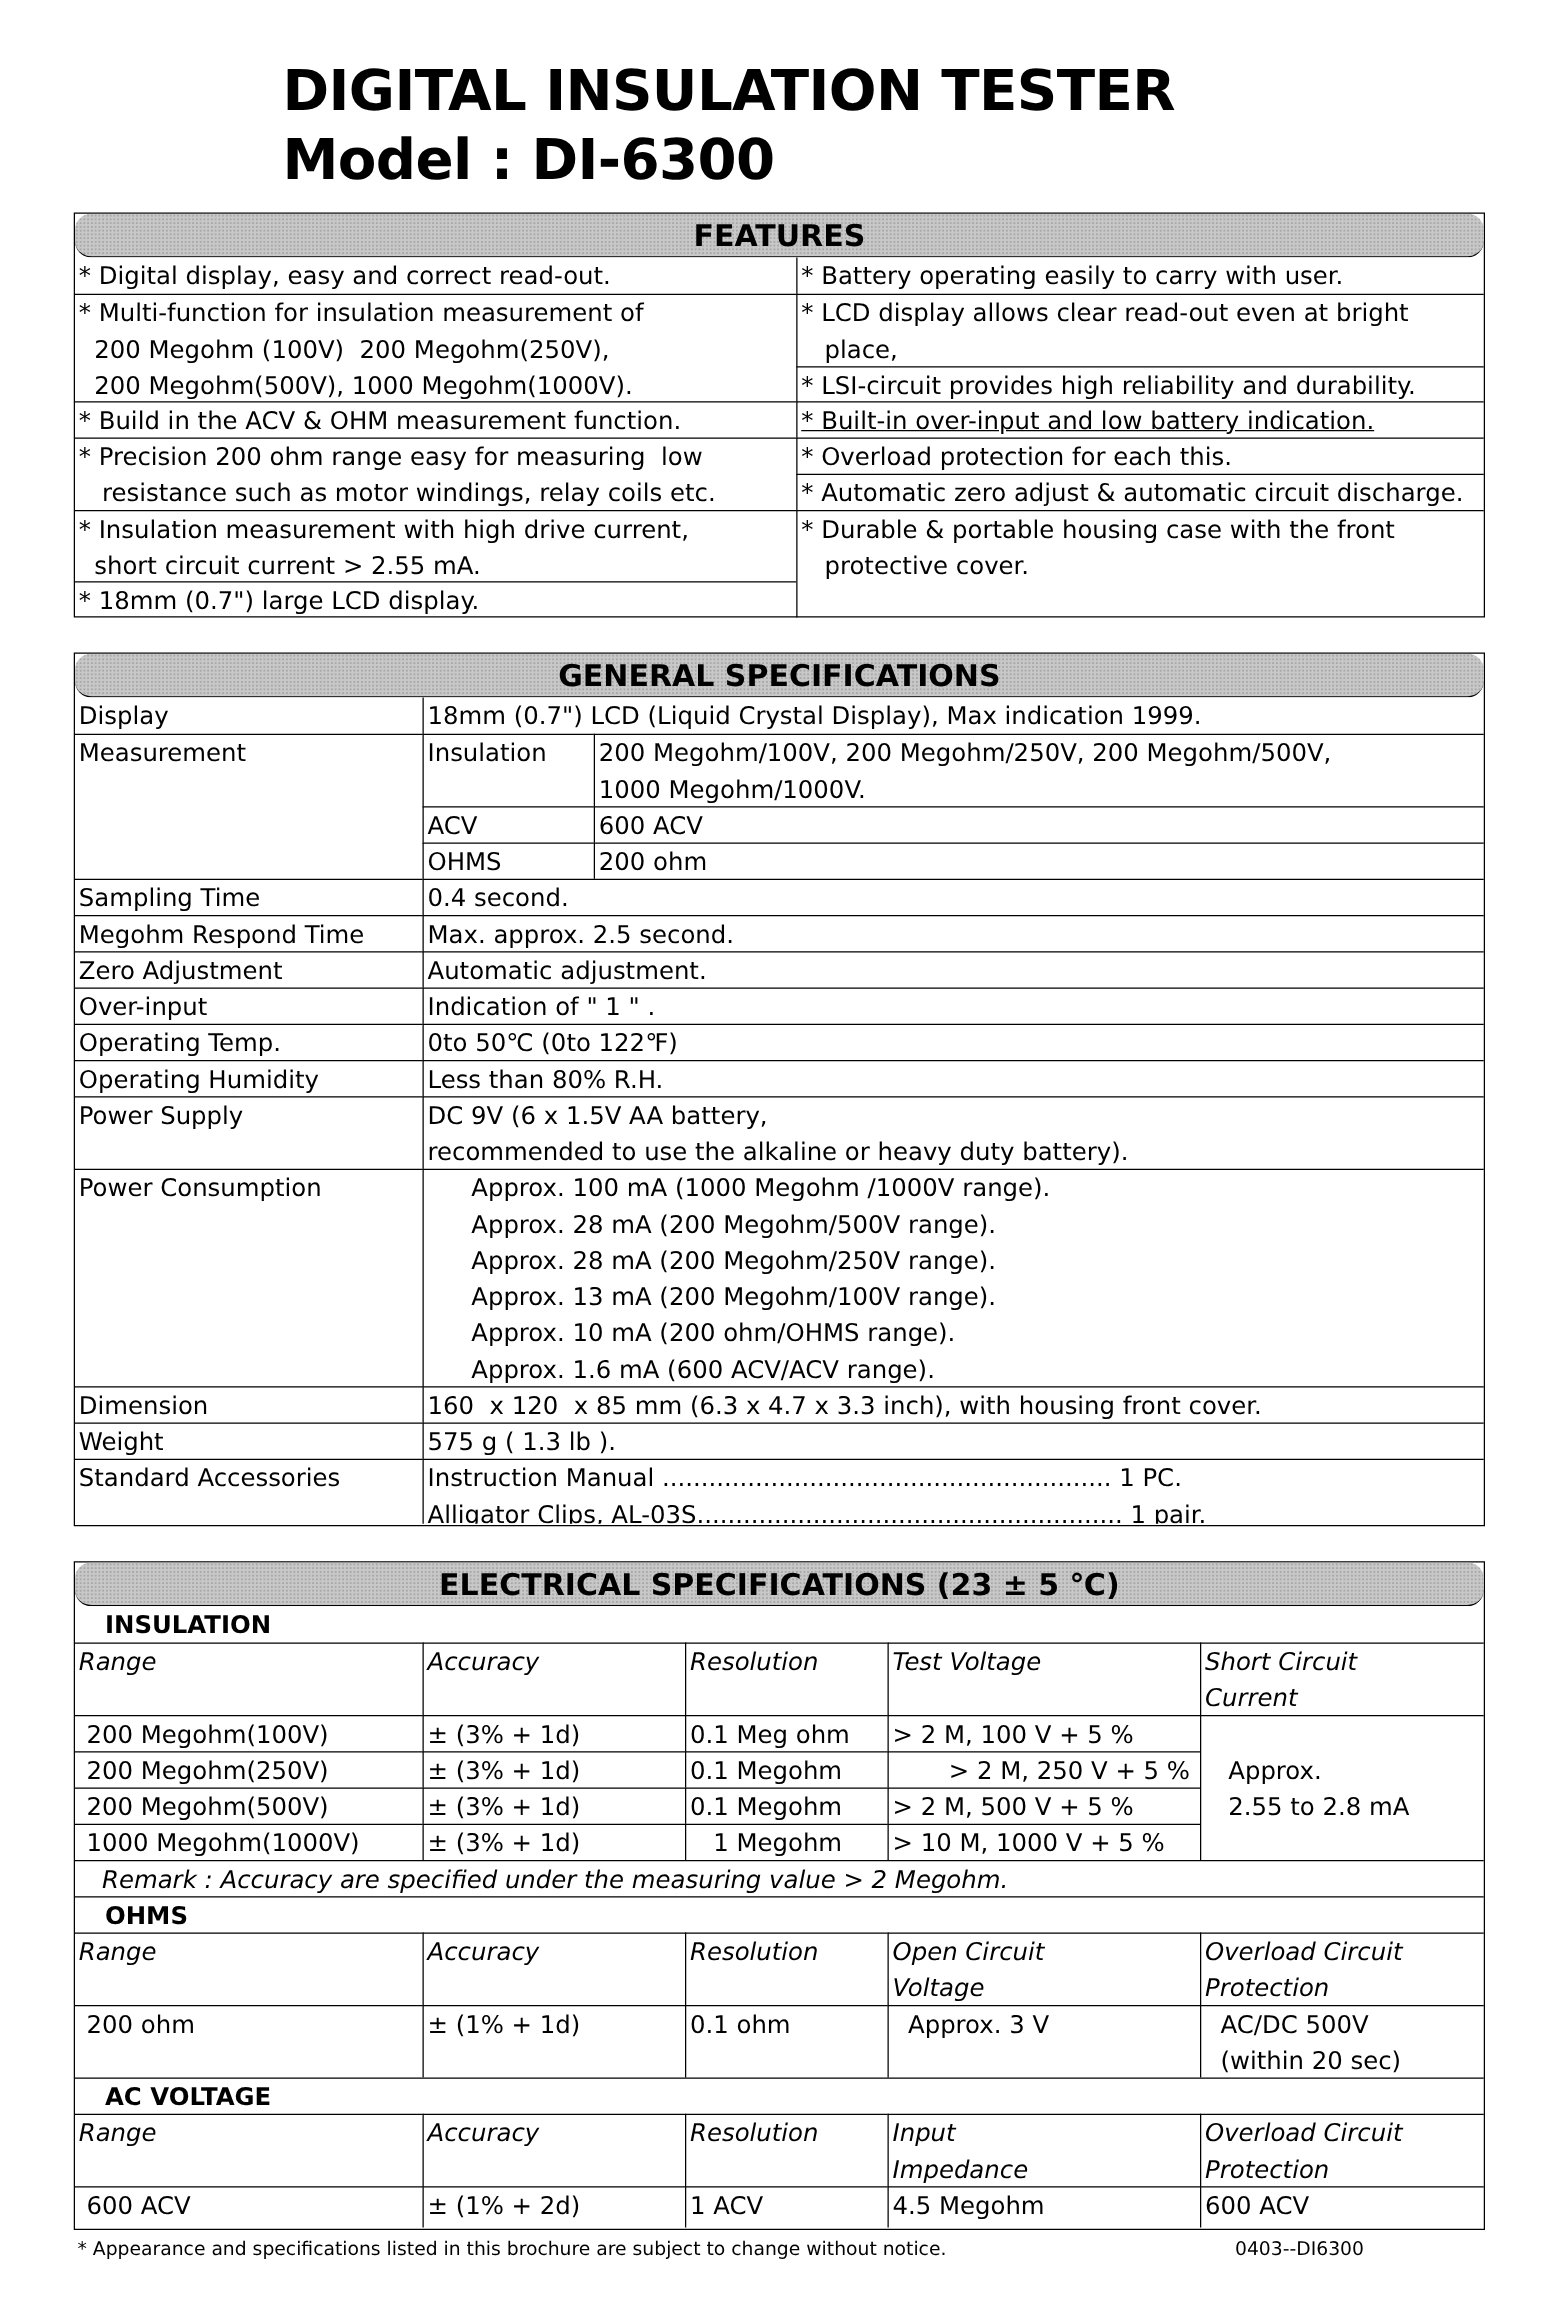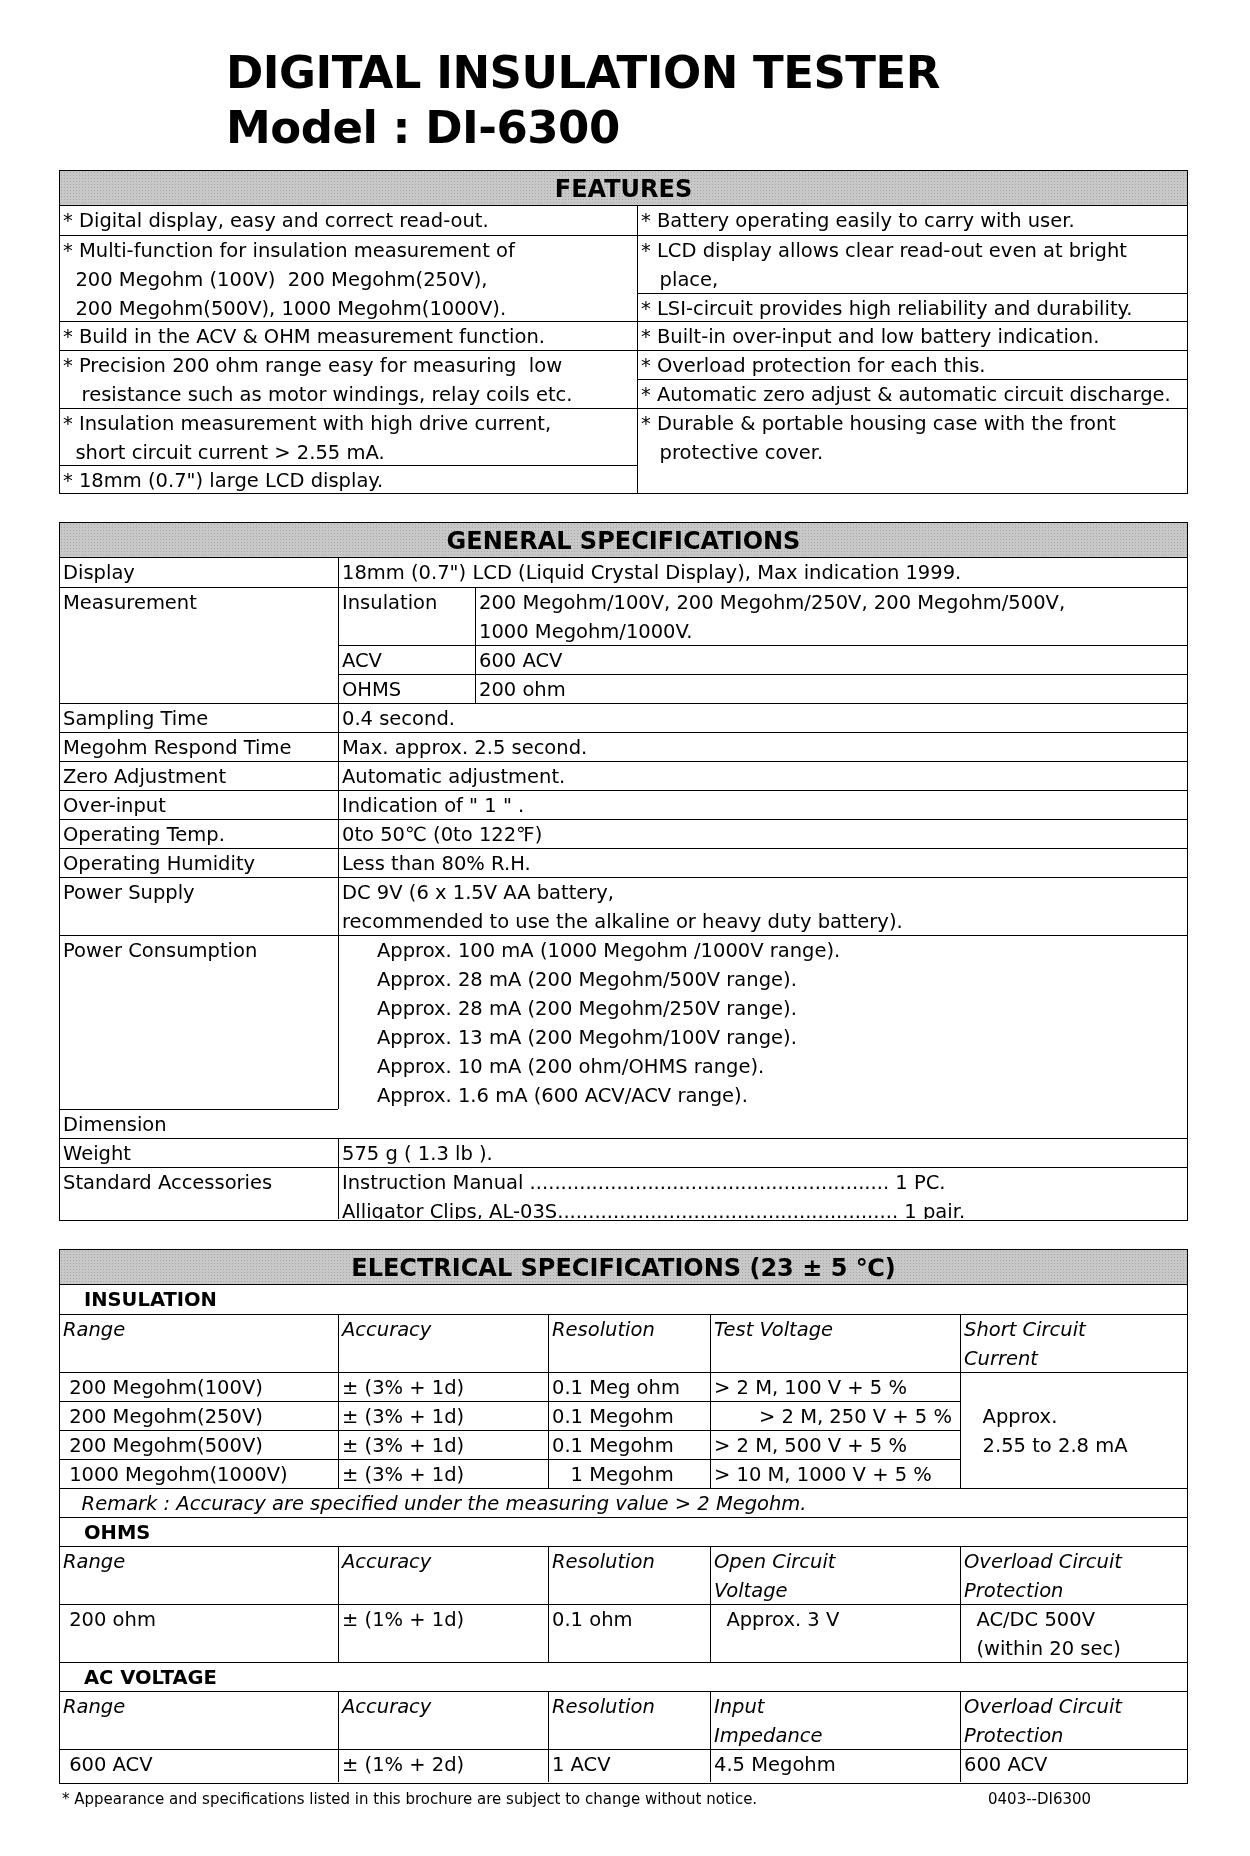--- a/index.html
+++ b/index.html
@@ -6,21 +6,21 @@
   body { width: 1250px; height: 1856px; position: relative; overflow: hidden;
          font-family: "DejaVu Sans", sans-serif; color: #000; }
   .title { position: absolute; left: 226px; font-family: "DejaVu Sans", sans-serif;
            font-weight: bold; font-size: 45px; letter-spacing: -0.5px; line-height: 54px; }
   .tbl { position: absolute; left: 59px; width: 1129px; border: 1.5px solid #000; box-sizing: border-box; }
   .hdr { position: absolute; left: 0; right: 0; top: 0; height: 35px;
          background-color: #c8c8c8;
          background-image: radial-gradient(#a8a8a8 0.6px, transparent 0.7px);
          background-size: 3px 3px;
          border-bottom: 1.5px solid #000; box-sizing: border-box;
-         text-align: center; font-weight: bold; font-size: 24px; line-height: 36px; }
+         text-align: center; font-weight: bold; font-size: 24px; line-height: 36px; border-radius: 13px; }
   .cell { position: absolute; box-sizing: border-box; font-size: 19.5px; line-height: 29px;
           padding-left: 3px; white-space: pre; overflow: hidden; }
   .bt { border-top: 1.2px solid #000; }
   .bl { border-left: 1.2px solid #000; }
   .it { font-style: italic; }
   .sub { font-weight: bold; padding-left: 24px; }
   .footer { position: absolute; top: 1789px; font-size: 15px; line-height: 20px; }
 </style>
 </head>
 <body>
@@ -39,21 +39,21 @@
   <div class="cell bt" style="left:0; width:577px; top:179px; height:58px;">* Precision 200 ohm range easy for measuring  low
    resistance such as motor windings, relay coils etc.</div>
   <div class="cell bt" style="left:0; width:577px; top:237px; height:57px;">* Insulation measurement with high drive current,
   short circuit current &gt; 2.55 mA.</div>
   <div class="cell bt" style="left:0; width:577px; top:294px; height:29px;">* 18mm (0.7") large LCD display.</div>
 
   <div class="cell bl" style="left:577px; right:0; top:35px; height:29px;">* Battery operating easily to carry with user.</div>
   <div class="cell bl bt" style="left:577px; right:0; top:64px; height:58px;">* LCD display allows clear read-out even at bright
    place,</div>
   <div class="cell bl bt" style="left:577px; right:0; top:122px; height:28px;">* LSI-circuit provides high reliability and durability.</div>
-  <div class="cell bl bt" style="left:577px; right:0; top:150px; height:29px;">* Built-in over-input and low battery indication.</div>
+  <div class="cell bl bt" style="left:577px; right:0; top:150px; height:29px;text-decoration:underline;">* Built-in over-input and low battery indication.</div>
   <div class="cell bl bt" style="left:577px; right:0; top:179px; height:29px;">* Overload protection for each this.</div>
   <div class="cell bl bt" style="left:577px; right:0; top:237px; height:86px;">* Durable &amp; portable housing case with the front
    protective cover.</div>
   <div class="cell bl bt" style="left:577px; right:0; top:208px; height:29px;">* Automatic zero adjust &amp; automatic circuit discharge.</div>
 </div>
 
 <div class="tbl" style="top:522px; height:699px;">
   <div class="hdr">GENERAL SPECIFICATIONS</div>
 
   <div class="cell" style="left:0; width:278px; top:35px; height:29px;">Display</div>
@@ -92,20 +92,21 @@
 
   <div class="cell bt" style="left:0; width:278px; top:412px; height:174px;">Power Consumption</div>
   <div class="cell bl bt" style="left:278px; right:0; top:412px; height:174px;padding-left:38px;">Approx. 100 mA (1000 Megohm /1000V range).
 Approx. 28 mA (200 Megohm/500V range).
 Approx. 28 mA (200 Megohm/250V range).
 Approx. 13 mA (200 Megohm/100V range).
 Approx. 10 mA (200 ohm/OHMS range).
 Approx. 1.6 mA (600 ACV/ACV range).</div>
 
   <div class="cell bt" style="left:0; width:278px; top:586px; height:29px;">Dimension</div>
+  <div class="cell bl bt" style="left:278px; right:0; top:586px; height:29px;">160  x 120  x 85 mm (6.3 x 4.7 x 3.3 inch), with housing front cover.</div>
 
   <div class="cell bt" style="left:0; width:278px; top:615px; height:29px;">Weight</div>
   <div class="cell bl bt" style="left:278px; right:0; top:615px; height:29px;">575 g ( 1.3 lb ).</div>
 
   <div class="cell bt" style="left:0; width:278px; top:644px; height:52px;">Standard Accessories</div>
   <div class="cell bl bt" style="left:278px; right:0; top:644px; height:52px;">Instruction Manual .......................................................... 1 PC.
 Alligator Clips, AL-03S....................................................... 1 pair.</div>
 </div>
 
 <div class="tbl" style="top:1249px; height:535px;">

